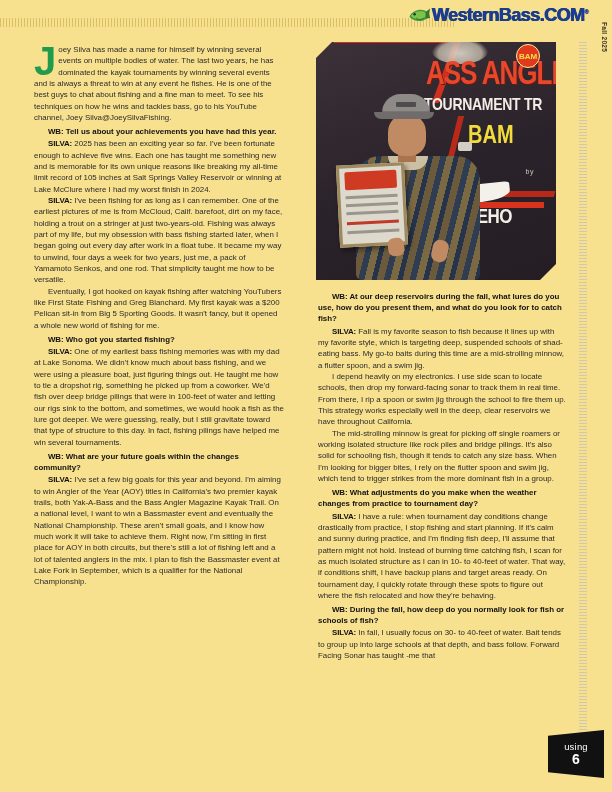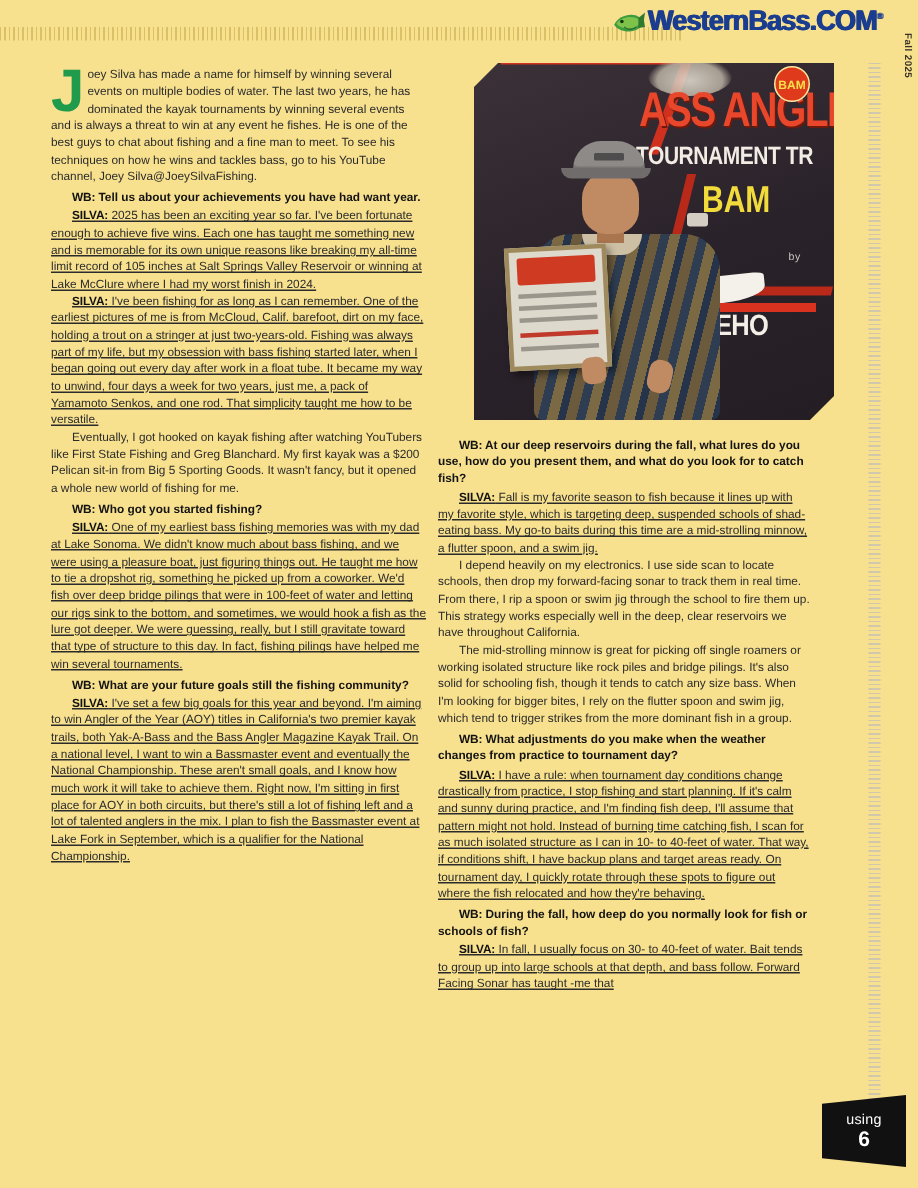--- a/index.html
+++ b/index.html
@@ -418,38 +418,37 @@
     line-height: 11.35px;
     color: #2b2b2b;
     text-align: left;
   }
   .col-left {
     left: 34px;
     top: 44px;
     width: 250px;
   }
   .col-right {
-    left: 292px;
+    left: 318px;
     top: 288px;
     width: 248px;
   }
   .col p {
     margin: 0 0 0 0;
     text-indent: 14px;
   }
   .col p.q {
     font-weight: 700;
     color: #131313;
     text-indent: 14px;
     margin-top: 2.5px;
     margin-bottom: 1px;
   }
   .col p.a {
     margin-bottom: 0;
-    text-decoration: underline;
   }
   .col p.cont {
     text-indent: 14px;
   }
   .spk {
     font-weight: 700;
     color: #111;
     letter-spacing: -.1px;
   }
 
@@ -558,27 +557,27 @@
         <div class="a-thumb"></div>
       </div>
     </div>
     <div class="photo-corner"></div>
     <div class="photo-corner-br"></div>
   </div>
 
   <div class="col col-left">
     <p class="intro"><span class="dropcap">J</span><span>oey Silva has made a name for himself by winning several events on multiple bodies of water. The last two years, he has dominated the kayak tournaments by winning several events and is always a threat to win at any event he fishes.  He is one of the best guys to chat about fishing and a fine man to meet. To see his techniques on how he wins and tackles bass, go to his YouTube channel, Joey Silva@JoeySilvaFishing.</span></p>
     <div id="left-body">
-        <p class="q"><span class="spk">WB:</span><span> Tell us about your achievements you have had want year.</span></p>
+        <p class="q"><span class="spk">WB:</span><span> Tell us about your achievements you have had this year.</span></p>
         <p class="a"><span class="spk">SILVA:</span><span> 2025 has been an exciting year so far. I've been fortunate enough to achieve five wins. Each one has taught me something new and is memorable for its own unique reasons like breaking my all-time limit record of 105 inches at Salt Springs Valley Reservoir or winning at Lake McClure where I had my worst finish in 2024.</span></p>
         <p class="a"><span class="spk">SILVA:</span><span> I've been fishing for as long as I can remember. One of the earliest pictures of me is from McCloud, Calif. barefoot, dirt on my face, holding a trout on a stringer at just two-years-old. Fishing was always part of my life, but my obsession with bass fishing started later, when I began going out every day after work in a float tube. It became my way to unwind, four days a week for two years, just me, a pack of Yamamoto Senkos, and one rod. That simplicity taught me how to be versatile.</span></p>
         <p class="cont"><span>Eventually, I got hooked on kayak fishing after watching YouTubers like First State Fishing and Greg Blanchard. My first kayak was a $200 Pelican sit-in from Big 5 Sporting Goods. It wasn't fancy, but it opened a whole new world of fishing for me.</span></p>
         <p class="q"><span class="spk">WB:</span><span> Who got you started fishing?</span></p>
         <p class="a"><span class="spk">SILVA:</span><span> One of my earliest bass fishing memories was with my dad at Lake Sonoma. We didn't know much about bass fishing, and we were using a pleasure boat, just figuring things out. He taught me how to tie a dropshot rig, something he picked up from a coworker. We'd fish over deep bridge pilings that were in 100-feet of water and letting our rigs sink to the bottom, and sometimes, we would hook a fish as the lure got deeper. We were guessing, really, but I still gravitate toward that type of structure to this day. In fact, fishing pilings have helped me win several tournaments.</span></p>
-        <p class="q"><span class="spk">WB:</span><span> What are your future goals still the fishing community?</span></p>
+        <p class="q"><span class="spk">WB:</span><span> What are your future goals within the changes community?</span></p>
         <p class="a"><span class="spk">SILVA:</span><span> I've set a few big goals for this year and beyond. I'm aiming to win Angler of the Year (AOY) titles in California's two premier kayak trails, both Yak-A-Bass and the Bass Angler Magazine Kayak Trail. On a national level, I want to win a Bassmaster event and eventually the National Championship. These aren't small goals, and I know how much work it will take to achieve them. Right now, I'm sitting in first place for AOY in both circuits, but there's still a lot of fishing left and a lot of talented anglers in the mix.  I plan to fish the Bassmaster event at Lake Fork in September, which is a qualifier for the National Championship.</span></p>
       </div>
   </div>
 
   <div class="col col-right">
     <div id="right-body">
         <p class="q"><span class="spk">WB:</span><span> At our deep reservoirs during the fall, what lures do you use, how do you present them, and what do you look for to catch fish?</span></p>
         <p class="a"><span class="spk">SILVA:</span><span> Fall is my favorite season to fish because it lines up with my favorite style, which is targeting deep, suspended schools of shad-eating bass. My go-to baits during this time are a mid-strolling minnow, a flutter spoon, and a swim jig.</span></p>
         <p class="cont"><span>I depend heavily on my electronics. I use side scan to locate schools, then drop my forward-facing sonar to track them in real time. From there, I rip a spoon or swim jig through the school to fire them up. This strategy works especially well in the deep, clear reservoirs we have throughout California.</span></p>
         <p class="cont"><span>The mid-strolling minnow is great for picking off single roamers or working isolated structure like rock piles and bridge pilings. It's also solid for schooling fish, though it tends to catch any size bass. When I'm looking for bigger bites, I rely on the flutter spoon and swim jig, which tend to trigger strikes from the more dominant fish in a group.</span></p>

